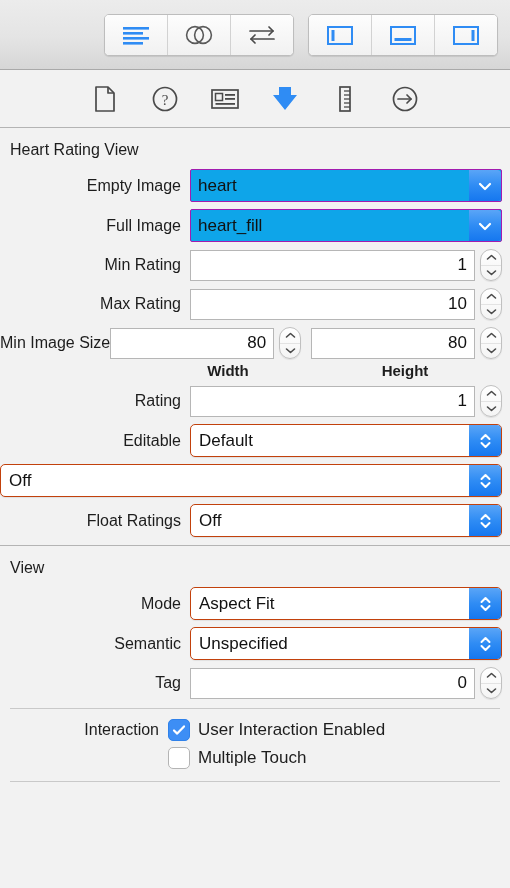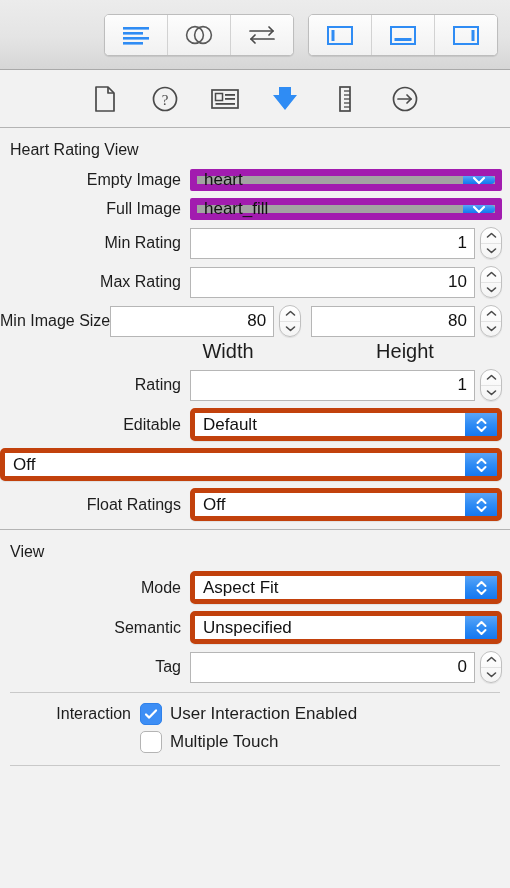--- a/index.html
+++ b/index.html
@@ -106,24 +106,24 @@
     font-size: 17px;
     color: #111;
     flex: 1;
   }
   .field.num { justify-content: flex-end; }
 
   
   .combo {
     display: flex;
     flex: 1;
-    height: 22px;
-    border: 7px solid #a21caf;
-    box-sizing: border-box;
-    background: #a3a3a3;
+    height: 33px;
+    border: 1px solid #a21caf;
+    box-sizing: border-box;
+    background: #0ea5e9;
     border-radius: 2px;
   }
   .combo .cval {
     flex: 1;
     display: flex;
     align-items: center;
     padding-left: 7px;
     font-size: 17px;
     color: #111;
   }
@@ -134,21 +134,21 @@
     align-items: center;
     justify-content: center;
     border-radius: 0 4px 4px 0;
   }
 
   
   .popup {
     display: flex;
     flex: 1;
     height: 33px;
-    border: 5px solid #c2410c;
+    border: 1px solid #c2410c;
     box-sizing: border-box;
     background: #fff;
     border-radius: 5px;
     overflow: hidden;
     box-shadow: 0 1px 1px rgba(0,0,0,0.07);
   }
   .popup .pval {
     flex: 1;
     display: flex;
     align-items: center;
@@ -189,36 +189,37 @@
   
   .sizerow { display: flex; align-items: center; padding-right: 8px; }
   .sizepair { display: flex; align-items: center; flex: 1; }
   .sizepair .field { flex: 1; }
   .sizepair + .sizepair { margin-left: 10px; }
   .sublabels { display: flex; padding-right: 8px; margin: 3px 0 6px 0; }
   .sublabels .spacer { width: 158px; flex: none; }
   .subl {
     flex: 1;
     text-align: center;
-    font-size: 20px;
+    font-size: 15px;
     color: #1d1d1d;
     padding-right: 27px;
+    font-weight: bold;
   }
   .subl + .subl { margin-left: 10px; }
 
   .divider {
     height: 1px;
     background: #b4b4b4;
     margin: 8px 0 0 0;
   }
   .divider.inset { margin: 9px 10px 0 10px; background: #c9c9c9; }
 
   
   .checkrow { display: flex; align-items: center; margin-bottom: 6px; }
-  .checkrow .label { width: 140px; text-align: right; padding-right: 9px; font-size: 16px; box-sizing: border-box; flex: none; }
+  .checkrow .label { width: 168px; text-align: right; padding-right: 9px; font-size: 16px; box-sizing: border-box; flex: none; }
   .cbox {
     width: 22px; height: 22px;
     border-radius: 5px;
     box-sizing: border-box;
     display: flex; align-items: center; justify-content: center;
     flex: none;
   }
   .cbox.on { background: #3d8ef5; border: 1px solid #2f81ea; }
   .cbox.off { background: #fff; border: 1px solid #b4b4b4; }
   .ctext { font-size: 17px; margin-left: 8px; color: #1d1d1d; }

